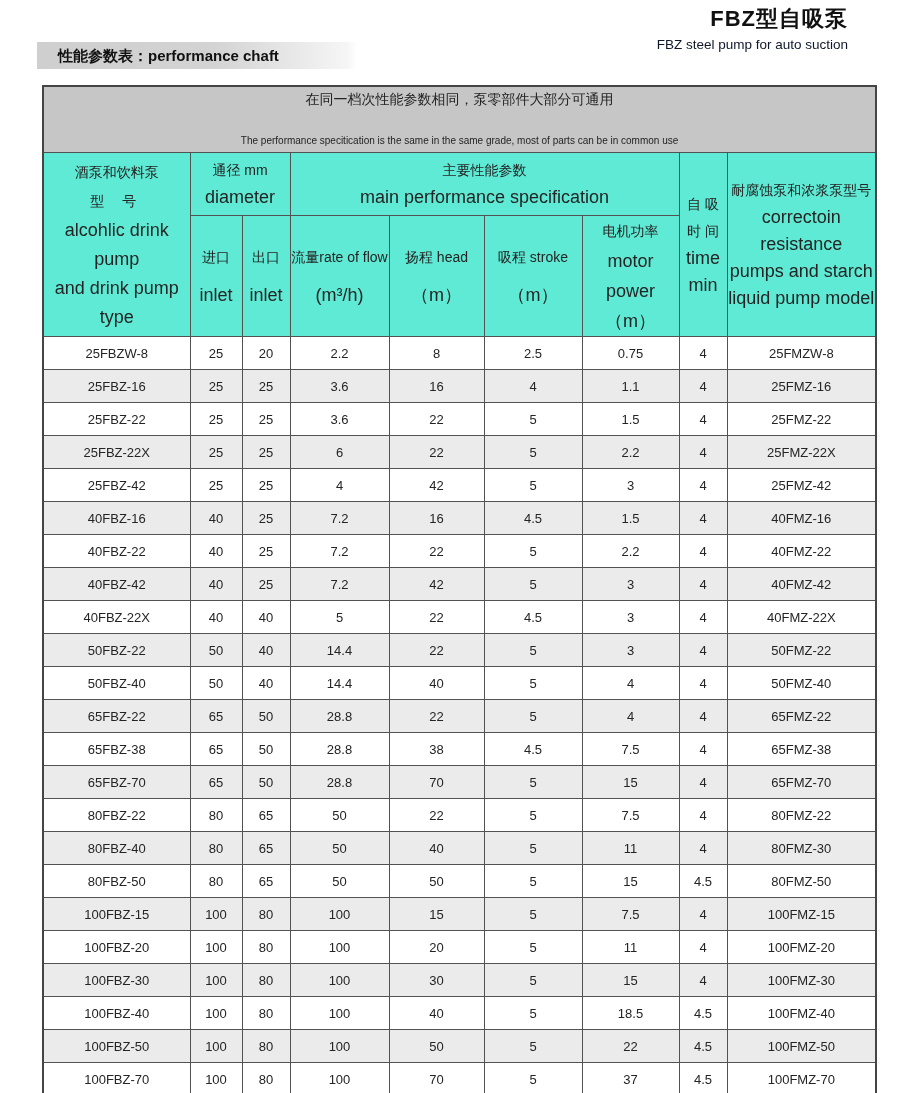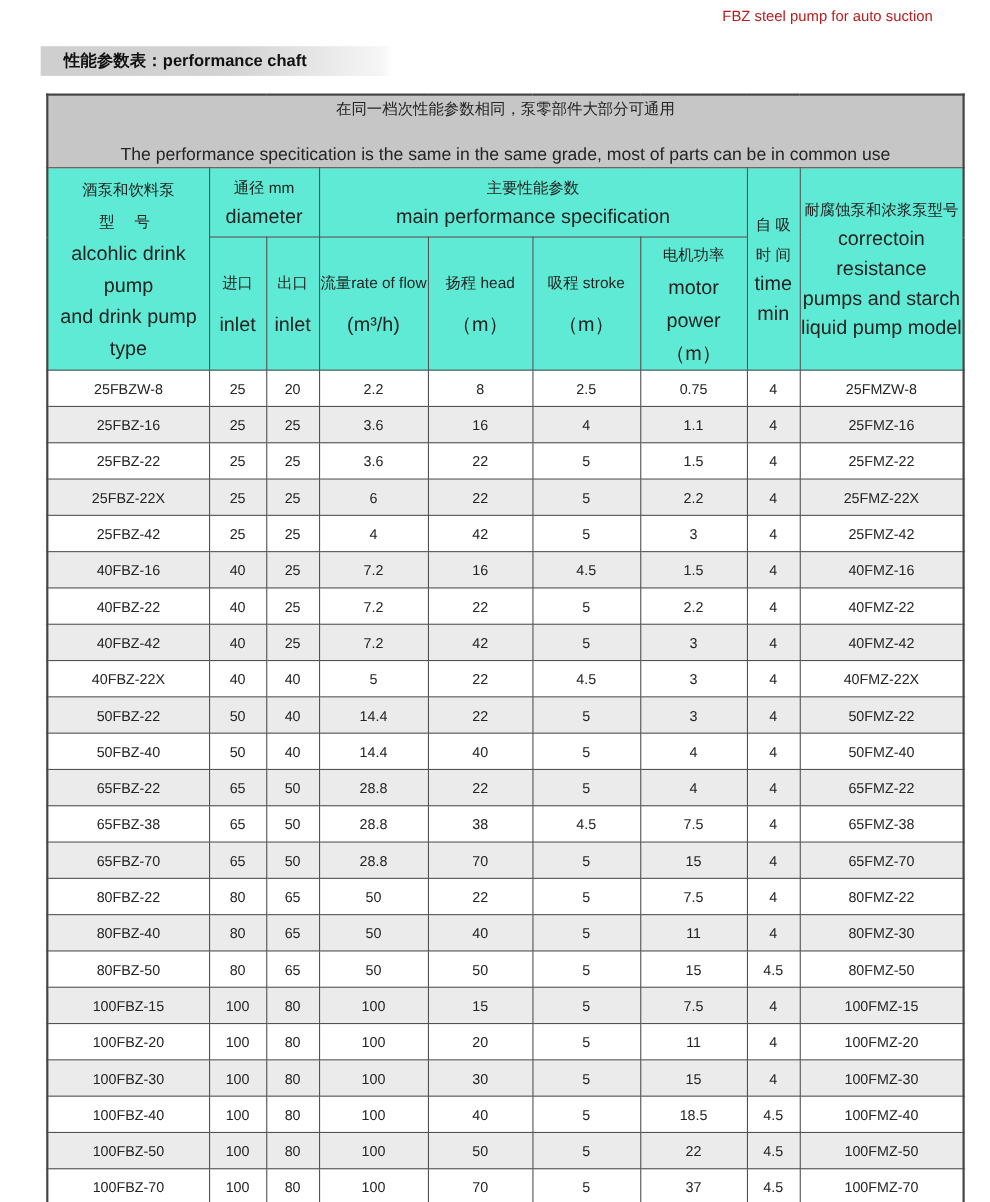--- a/index.html
+++ b/index.html
@@ -22,21 +22,21 @@
   }
   .title-cn {
     font-size: 22px;
     font-weight: bold;
     color: #111;
     letter-spacing: 1px;
   }
   .title-en {
     font-size: 13.5px;
     margin-top: 3px;
-    color: #b91c1c;
+    color: #0f172a;
   }
 
   .section-bar {
     position: absolute;
     top: 42px;
     left: 37px;
     width: 299px;
     height: 27px;
     line-height: 27px;
     padding-left: 21px;
@@ -63,21 +63,21 @@
     vertical-align: middle;
     padding: 0;
     color: #242424;
   }
 
   td.note {
     height: 61px;
     background: #c6c6c6;
   }
   .note .cn { font-size: 14px; line-height: 24px; }
-  .note .en { font-size: 16px; line-height: 23px; margin-top: 18px; }
+  .note .en { font-size: 10px; line-height: 23px; margin-top: 18px; }
 
   td.hcell { background: #5eead4; }
   .hrowA td { height: 62px; }
   .hrowB td { height: 99px; }
 
   .h-line { font-size: 14px; line-height: 27px; }
   .h-line-en { font-size: 18px; line-height: 27px; }
 
   .model-h .h-line, .model-h .h-line-en { line-height: 29px; }
   .model-h .sp { letter-spacing: 7px; }
@@ -91,20 +91,21 @@
     height: 32px;
     font-size: 13px;
     background: #ffffff;
   }
   tbody tr:nth-child(even) td { background: #ebebeb; }
 </style>
 </head>
 <body>
 
 <div class="page-title">
+  <div class="title-cn">FBZ型自吸泵</div>
   <div class="title-en">FBZ steel pump for auto suction</div>
 </div>
 
 <div class="section-bar">性能参数表：performance chaft</div>
 
 <table class="perf">
   <colgroup>
     <col style="width:147px">
       <col style="width:52px">
       <col style="width:48px">

